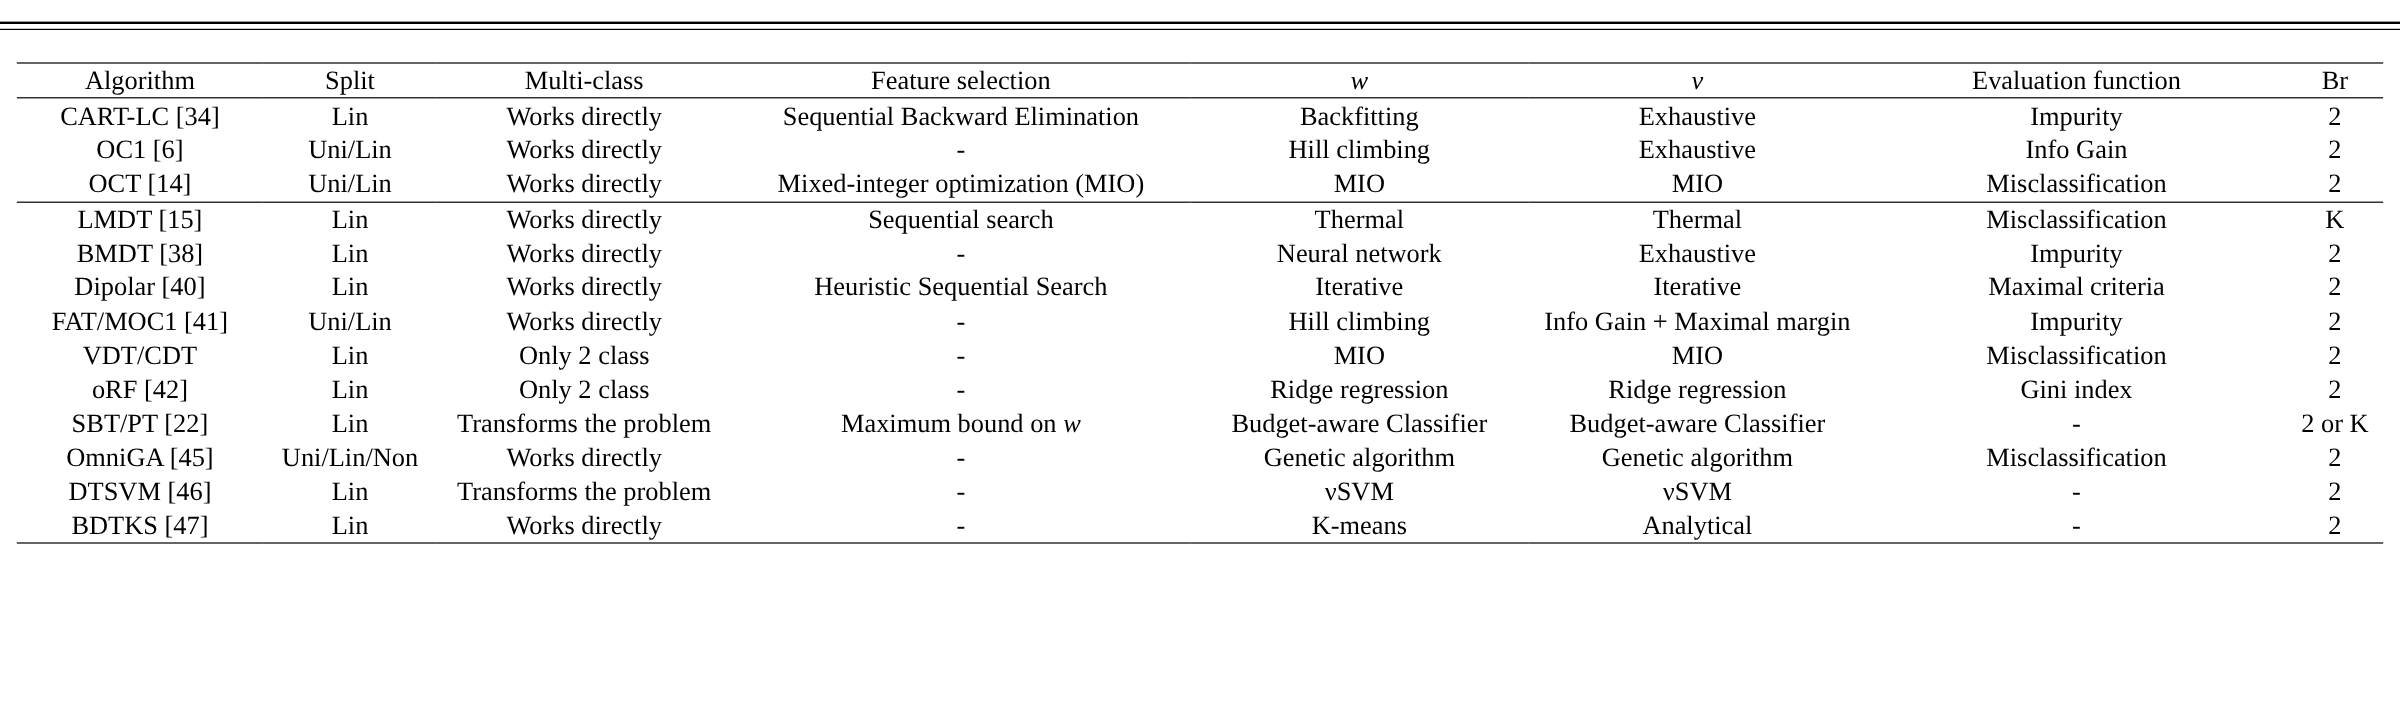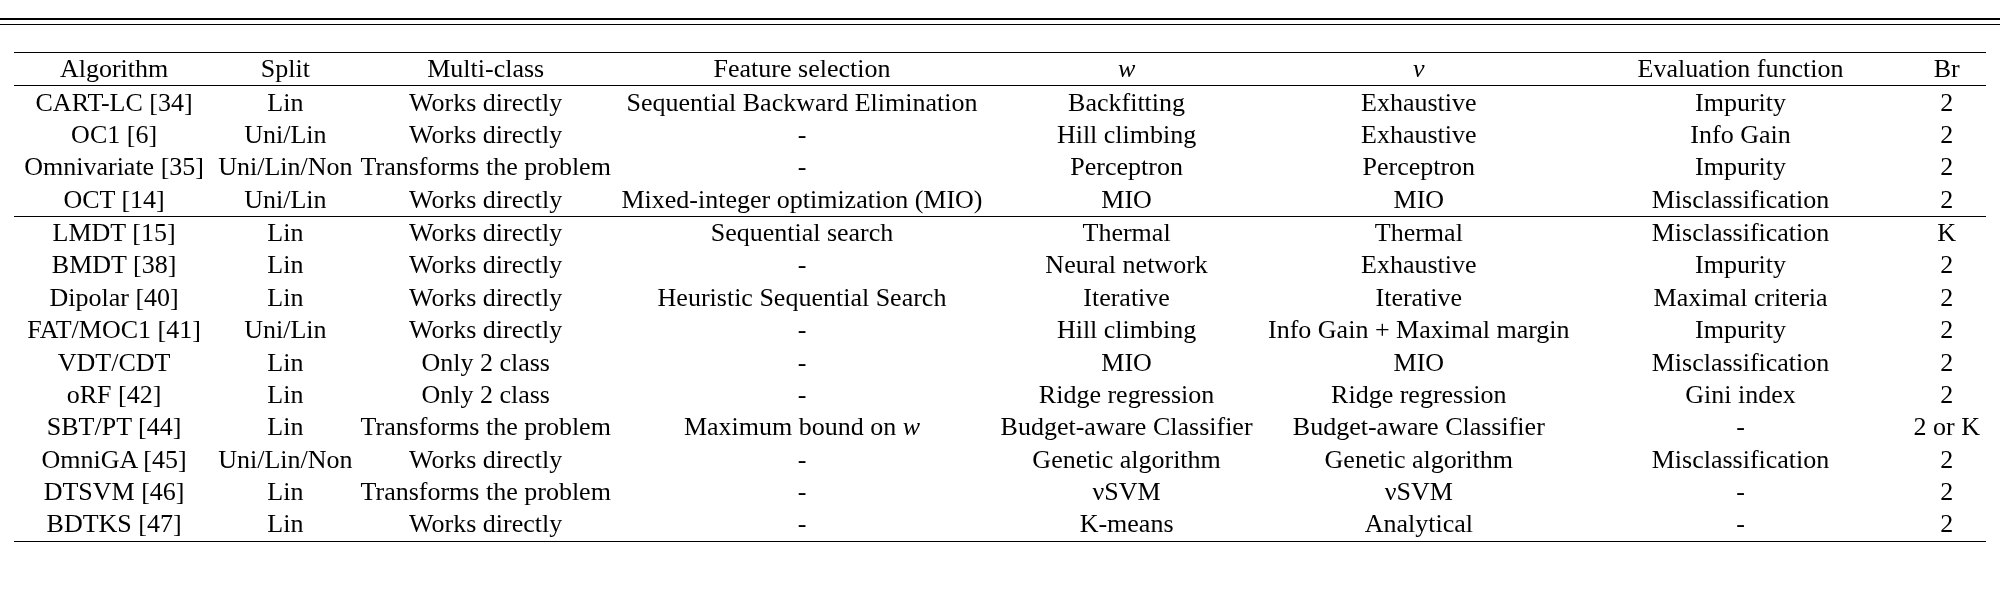--- a/index.html
+++ b/index.html
@@ -39,21 +39,21 @@
   .table-wrap {
     position: absolute;
     left: 14px;
     right: 14px;
     top: 52px;
   }
 
   table.maintable {
     width: 100%;
     border-collapse: collapse;
-    font-size: 26px;
+    font-size: 22px;
     line-height: 1.0;
   }
 
   table.maintable th,
   table.maintable td {
     text-align: center;
     vertical-align: middle;
     padding: 3.2px 4px;
     white-space: nowrap;
     font-weight: normal;
@@ -132,30 +132,20 @@
           <tr>
             <td>OC1 [6]</td>
             <td>Uni/Lin</td>
             <td>Works directly</td>
             <td>-</td>
             <td>Hill climbing</td>
             <td>Exhaustive</td>
             <td>Info Gain</td>
             <td>2</td>
           </tr>
-          <tr>
-            <td>Omnivariate [35]</td>
-            <td>Uni/Lin/Non</td>
-            <td>Transforms the problem</td>
-            <td>-</td>
-            <td>Perceptron</td>
-            <td>Perceptron</td>
-            <td>Impurity</td>
-            <td>2</td>
-          </tr>
           <tr class="group-end">
             <td>OCT [14]</td>
             <td>Uni/Lin</td>
             <td>Works directly</td>
             <td>Mixed-integer optimization (MIO)</td>
             <td>MIO</td>
             <td>MIO</td>
             <td>Misclassification</td>
             <td>2</td>
           </tr>
@@ -213,21 +203,21 @@
             <td>oRF [42]</td>
             <td>Lin</td>
             <td>Only 2 class</td>
             <td>-</td>
             <td>Ridge regression</td>
             <td>Ridge regression</td>
             <td>Gini index</td>
             <td>2</td>
           </tr>
           <tr>
-            <td>SBT/PT [44]</td>
+            <td>SBT/PT [22]</td>
             <td>Lin</td>
             <td>Transforms the problem</td>
             <td>Maximum bound on <span class="mathvar">w</span></td>
             <td>Budget-aware Classifier</td>
             <td>Budget-aware Classifier</td>
             <td>-</td>
             <td>2 or K</td>
           </tr>
           <tr>
             <td>OmniGA [45]</td>

